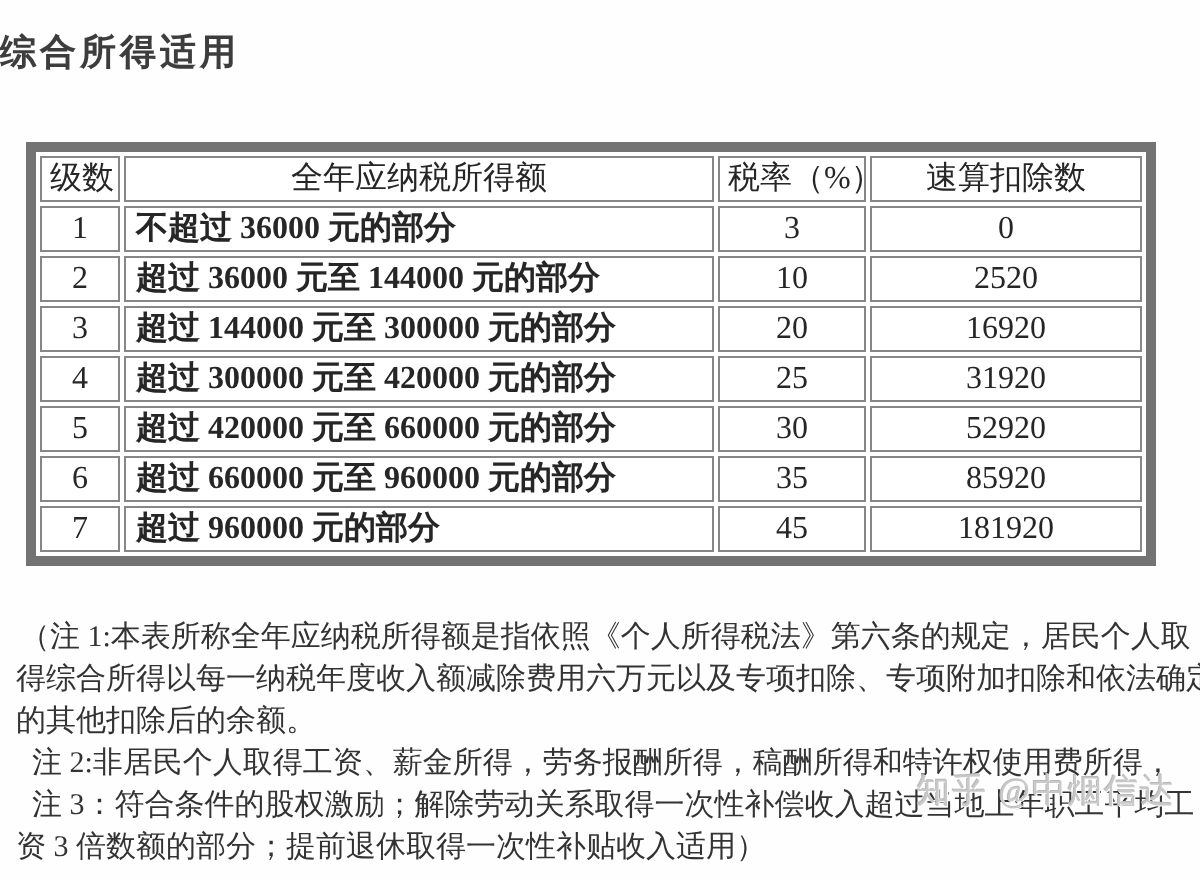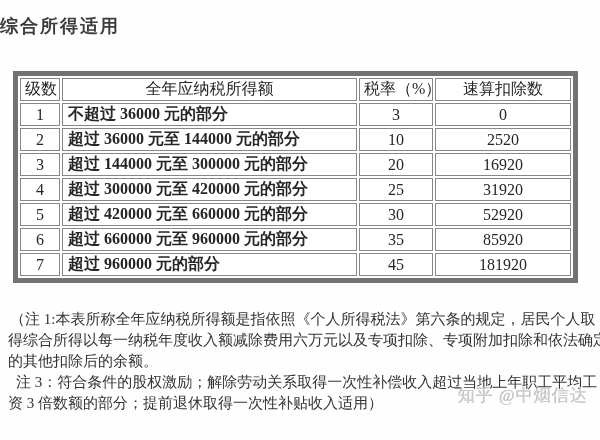--- a/index.html
+++ b/index.html
@@ -140,19 +140,20 @@
         <td>45</td>
         <td>181920</td>
       </tr>
     </tbody>
   </table>
 
   <div class="notes">
     <div class="ln first">（注 1:本表所称全年应纳税所得额是指依照《个人所得税法》第六条的规定，居民个人取</div>
     <div class="ln">得综合所得以每一纳税年度收入额减除费用六万元以及专项扣除、专项附加扣除和依法确定</div>
     <div class="ln">的其他扣除后的余额。</div>
+    <div class="ln indent">注 2:非居民个人取得工资、薪金所得，劳务报酬所得，稿酬所得和特许权使用费所得，</div>
     <div class="ln indent">注 3：符合条件的股权激励；解除劳动关系取得一次性补偿收入超过当地上年职工平均工</div>
     <div class="ln">资 3 倍数额的部分；提前退休取得一次性补贴收入适用）</div>
   </div>
 
   <div class="watermark">知乎 @中烟信达</div>
 
 </div>
 
 </body></html>

